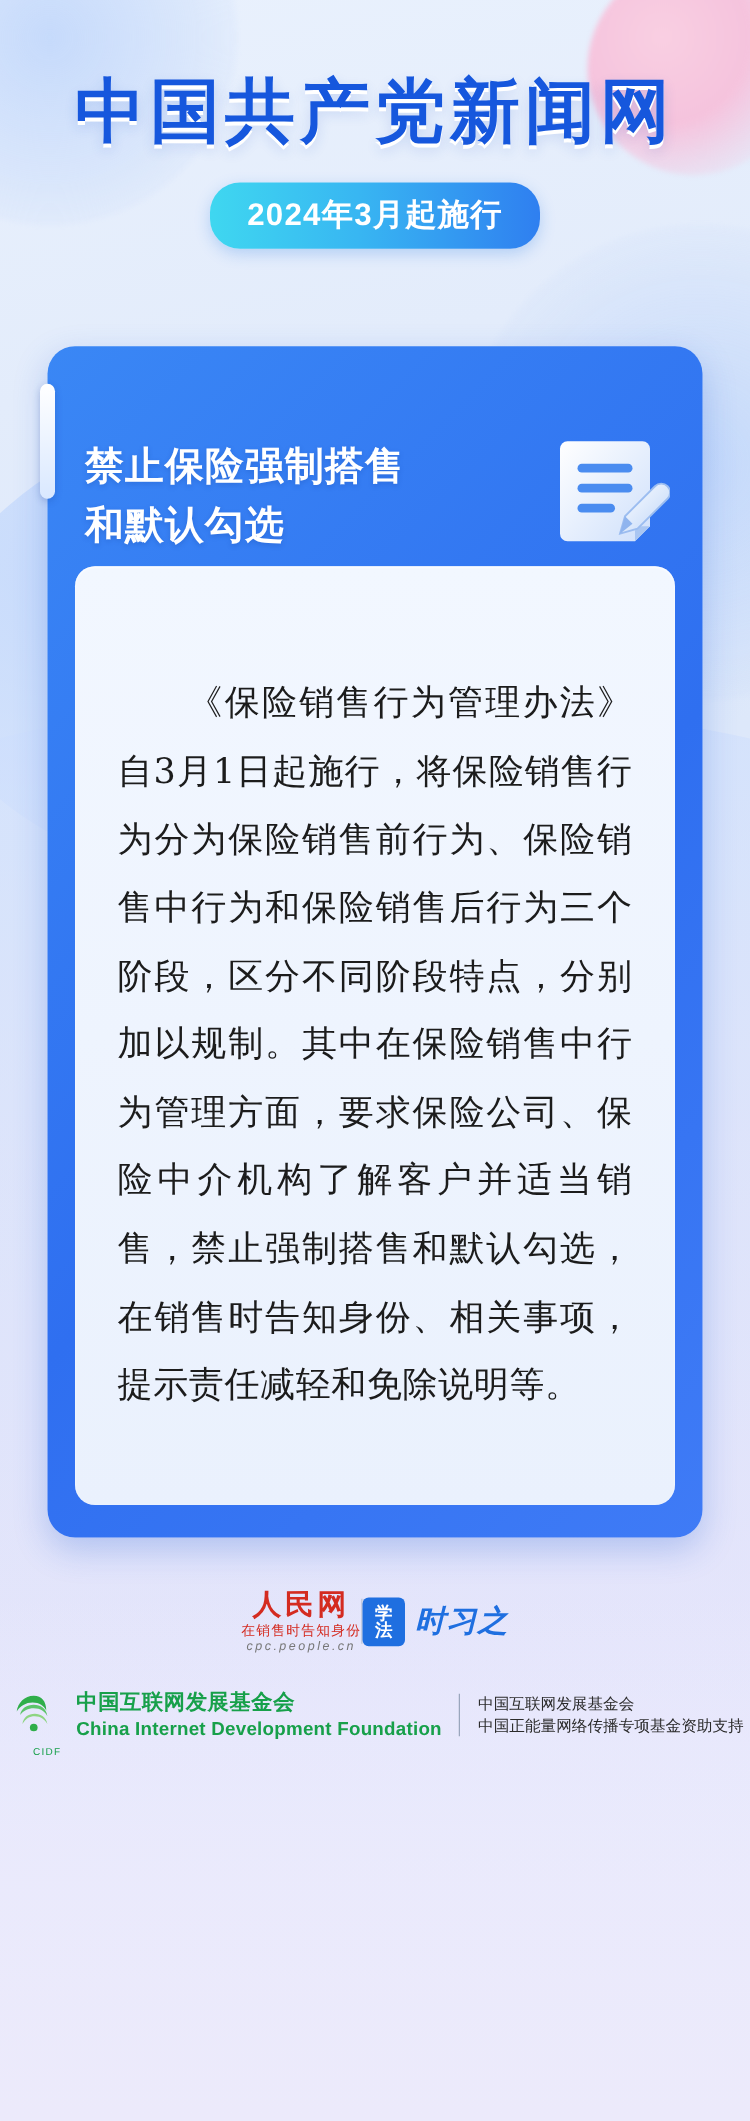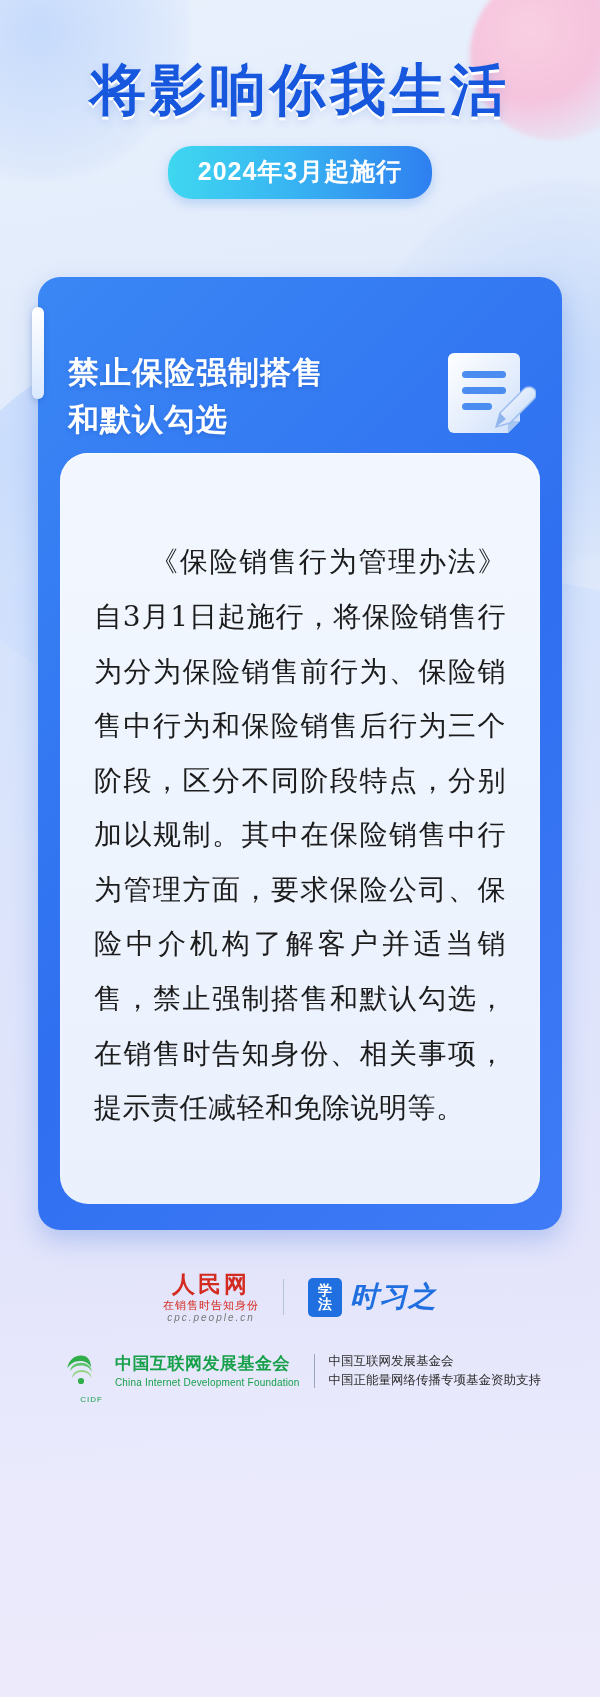--- a/index.html
+++ b/index.html
@@ -139,21 +139,21 @@
   }
   .doc-icon {
     width: 96px;
     height: 100px;
     flex: 0 0 auto;
     margin-right: 4px;
   }
   .card-body {
     margin: 0 22px;
     background: linear-gradient(180deg, #f2f7ff 0%, #eaf1fd 100%);
-    border-radius: 28px;
+    border-radius: 16px;
     min-height: 740px;
     padding: 54px 34px 40px 34px;
     box-shadow: inset 0 1px 2px rgba(255,255,255,0.9);
     box-sizing: border-box;
   }
   .card-text {
     font-family: "DejaVu Serif", "Liberation Serif", serif;
     font-size: 28px;
     line-height: 1.95;
     color: #1c1c1c;
@@ -165,21 +165,21 @@
   
   .footer {
     position: relative;
     margin-top: 40px;
     text-align: center;
   }
   .logos-row {
     display: flex;
     justify-content: center;
     align-items: center;
-    gap: 24px;
+    gap: 0;
   }
   .people-logo {
     text-align: center;
     line-height: 1.25;
   }
   .people-cn {
     font-size: 23px;
     font-weight: bold;
     color: #d42b20;
     letter-spacing: 3px;
@@ -212,21 +212,21 @@
     font-size: 14px;
     font-weight: bold;
     line-height: 1.05;
     padding: 5px 6px;
     border-radius: 5px;
     width: 22px;
     text-align: center;
     letter-spacing: 0;
   }
   .xuefa-text {
-    font-size: 28px;
+    font-size: 24px;
     font-weight: bold;
     color: #1f6fe0;
     font-family: "DejaVu Serif", "Liberation Serif", serif;
     font-style: italic;
     letter-spacing: 1px;
   }
   .cidf-row {
     margin-top: 26px;
     display: flex;
     justify-content: center;
@@ -241,23 +241,24 @@
     text-align: left;
     line-height: 1.35;
   }
   .cidf-cn {
     font-size: 17px;
     font-weight: bold;
     color: #17a04a;
     letter-spacing: 0.5px;
   }
   .cidf-en {
-    font-size: 10px;
+    font-size: 15px;
     color: #17a04a;
     letter-spacing: 0.2px;
+    font-weight: bold;
   }
   .cidf-divider {
     width: 1px;
     height: 34px;
     background: #9aa6bd;
     margin: 0 2px;
   }
   .support-lines {
     text-align: left;
     line-height: 1.5;
@@ -278,21 +279,21 @@
 
 <div class="poster">
 
   <div class="blob blob-blue1"></div>
   <div class="blob blob-pink"></div>
   <div class="blob blob-blue2"></div>
   <div class="wave"></div>
   <div class="wave2"></div>
 
   <div class="header">
-    <div class="title-line l2">将影响你我生活</div>
+    <div class="title-line l2">中国共产党新闻网</div>
     <div class="subtitle-wrap">
       <span class="subtitle-pill">2024年3月起施行</span>
     </div>
   </div>
 
   <div class="card">
     <div class="card-head">
       <div class="accent-bar"></div>
       <div class="card-title" style="white-space: pre-line;">禁止保险强制搭售
 和默认勾选</div>

